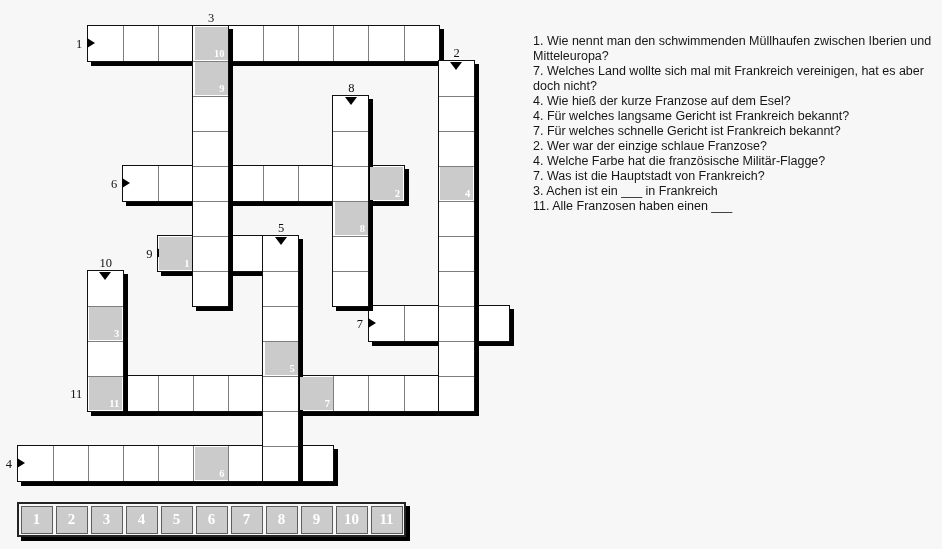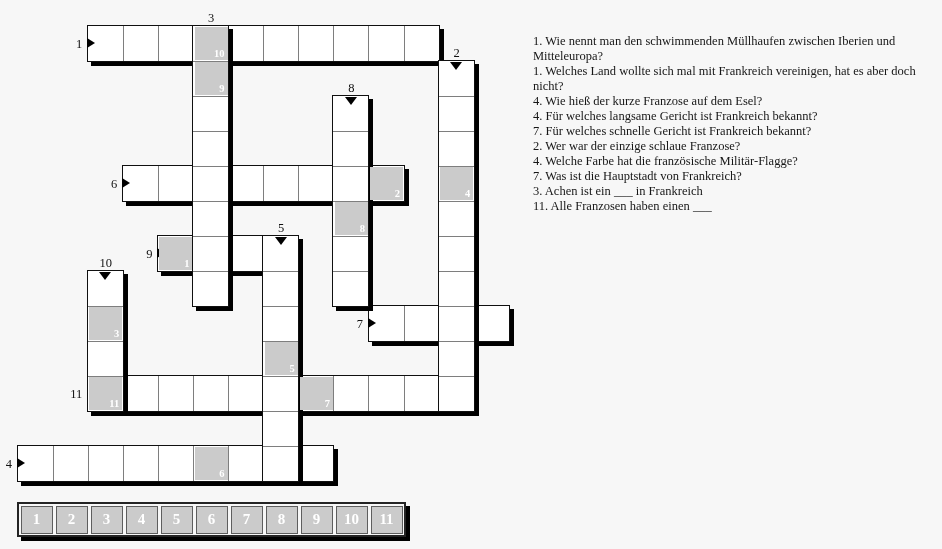--- a/index.html
+++ b/index.html
@@ -10,21 +10,21 @@
   .cell{position:absolute;box-sizing:border-box;background:transparent;}
   .vsep{border-left:1px solid #7e7e7e;}
   .hsep{border-top:1px solid #7e7e7e;}
   .hl{position:absolute;background:#cbcbcb;}
   .hlnum{position:absolute;right:3px;bottom:1px;font-family:"Liberation Serif",serif;font-weight:bold;font-size:10.5px;color:#ffffff;line-height:1;}
   .cluelabel{position:absolute;font-family:"Liberation Serif",serif;font-size:12.5px;color:#111111;line-height:14px;}
   .lbl-across{text-align:right;}
   .lbl-down{text-align:center;}
   .arr-r{position:absolute;width:0;height:0;border-top:5.5px solid transparent;border-bottom:5.5px solid transparent;border-left:8px solid #000;}
   .arr-d{position:absolute;width:0;height:0;border-left:6.5px solid transparent;border-right:6.5px solid transparent;border-top:8px solid #000;}
-  #clue-list{position:absolute;left:533px;top:34px;width:402px;font-family:Liberation Serif, serif;font-size:12.5px;line-height:15px;color:#161616;}
+  #clue-list{position:absolute;left:533px;top:34px;width:402px;font-family:Liberation Sans, sans-serif;font-size:12.5px;line-height:15px;color:#161616;}
   .clue-item{margin:0;padding:0;}
   #answer-strip{position:absolute;display:flex;box-sizing:border-box;border:2px solid #242424;box-shadow:4px 4px 0 #000000;}
   .abox{flex:1;margin:1.5px;border:1px solid #5e5e5e;background:#cbcbcb;display:flex;align-items:center;justify-content:center;
         font-family:"Liberation Serif",serif;font-weight:bold;font-size:15px;color:#ffffff;}
 </style>
 </head>
 <body>
 
 <div id="stage">
   <div id="puzzle-grid">
@@ -182,21 +182,21 @@
       </div>
       <div class="hl" style="left: 299.8px; top: 377px; width: 33.1px; height: 33px;">
         <span class="hlnum">7</span>
       </div>
       <div class="hl" style="left: 194.5px; top: 447px; width: 33.1px; height: 33px;">
         <span class="hlnum">6</span>
       </div>
     </div>
   <div id="clue-list">
       <div class="clue-item">1. Wie nennt man den schwimmenden Müllhaufen zwischen Iberien und Mitteleuropa?</div>
-      <div class="clue-item">1. Welches Land wollte sich mal mit Frankreich vereinigen, hat es aber doch nicht?</div>
+      <div class="clue-item">7. Welches Land wollte sich mal mit Frankreich vereinigen, hat es aber doch nicht?</div>
       <div class="clue-item">4. Wie hieß der kurze Franzose auf dem Esel?</div>
       <div class="clue-item">4. Für welches langsame Gericht ist Frankreich bekannt?</div>
       <div class="clue-item">7. Für welches schnelle Gericht ist Frankreich bekannt?</div>
       <div class="clue-item">2. Wer war der einzige schlaue Franzose?</div>
       <div class="clue-item">4. Welche Farbe hat die französische Militär-Flagge?</div>
       <div class="clue-item">7. Was ist die Hauptstadt von Frankreich?</div>
       <div class="clue-item">3. Achen ist ein ___ in Frankreich</div>
       <div class="clue-item">11. Alle Franzosen haben einen ___</div>
     </div>
   <div id="answer-strip" style="left: 17px; top: 502px; width: 389px; height: 35px;">

